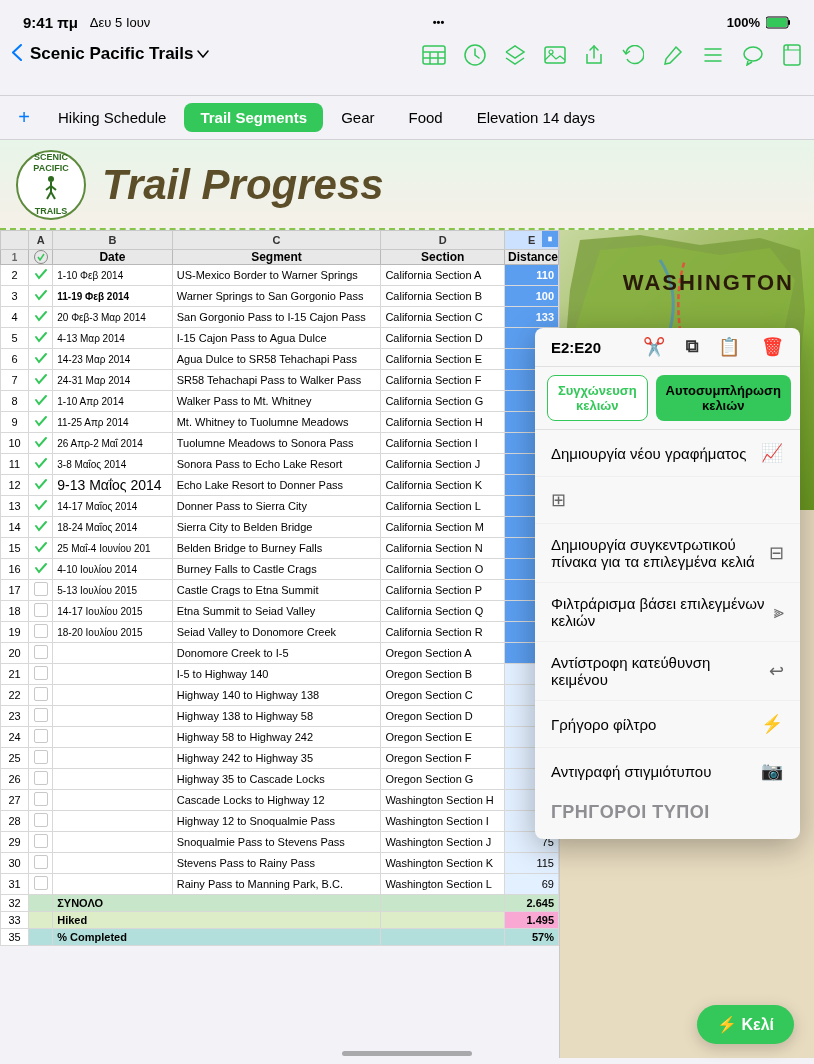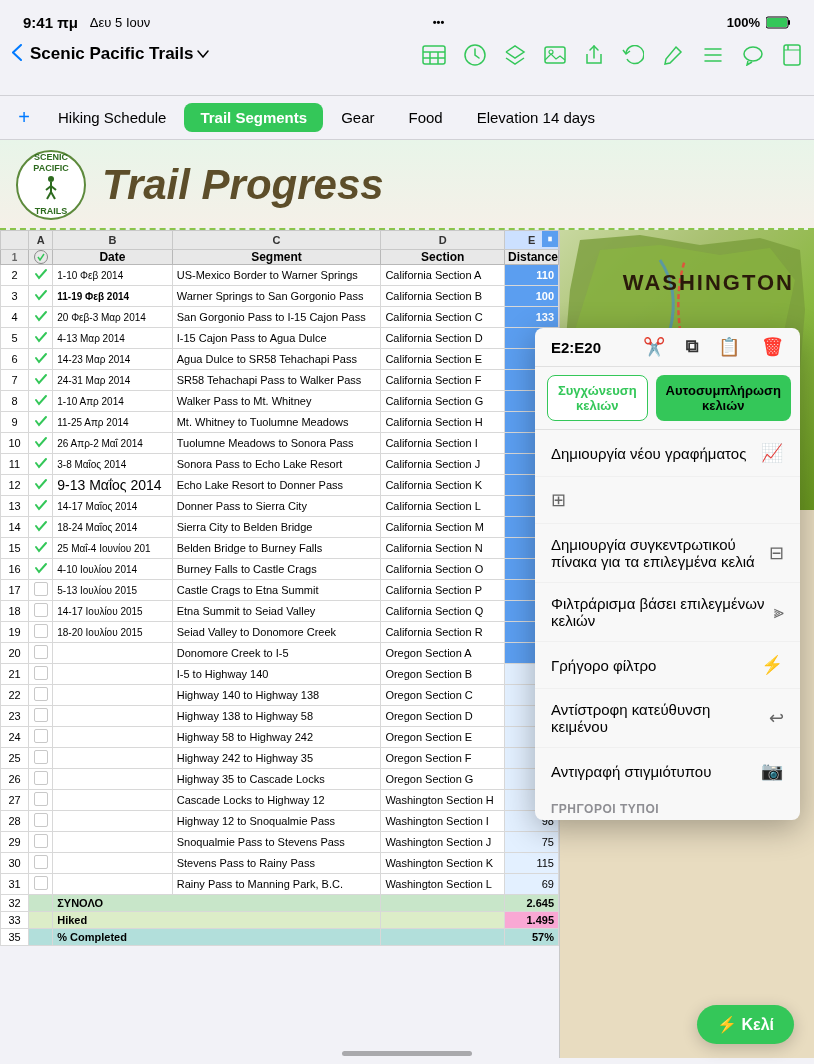--- a/index.html
+++ b/index.html
@@ -307,22 +307,22 @@
       padding: 12px 16px;
       font-size: 15px;
       color: #000;
       cursor: pointer;
       border-bottom: 1px solid #f0f0f0;
     }
     .context-menu-item:last-child { border-bottom: none; }
     .ctx-item-icon { font-size: 18px; color: #666; }
 
     .context-section-header {
-      padding: 8px 16px 4px;
-      font-size: 12px;
+      padding: 8px 16px 16px;
+      font-size: 18px;
       font-weight: 600;
       color: #8e8e93;
       letter-spacing: 0.5px;
       text-transform: uppercase;
     }
 
     
     .quick-cell-btn {
       position: absolute;
       bottom: 20px;
@@ -860,26 +860,26 @@
         </div>
         <div class="context-menu-item">
           <span>Δημιουργία συγκεντρωτικού πίνακα για τα επιλεγμένα κελιά</span>
           <span class="ctx-item-icon">⊟</span>
         </div>
         <div class="context-menu-item">
           <span>Φιλτράρισμα βάσει επιλεγμένων κελιών</span>
           <span class="ctx-item-icon">⫸</span>
         </div>
         <div class="context-menu-item">
+          <span>Αντίστροφη κατεύθυνση κειμένου</span>
+          <span class="ctx-item-icon">↩</span>
+        </div>
+        <div class="context-menu-item">
           <span>Γρήγορο φίλτρο</span>
           <span class="ctx-item-icon">⚡</span>
-        </div>
-        <div class="context-menu-item">
-          <span>Αντίστροφη κατεύθυνση κειμένου</span>
-          <span class="ctx-item-icon">↩</span>
         </div>
         <div class="context-menu-item">
           <span>Αντιγραφή στιγμιότυπου</span>
           <span class="ctx-item-icon">📷</span>
         </div>
       </div>
     <div class="context-section-header">ΓΡΗΓΟΡΟΙ ΤΥΠΟΙ</div>
   </div>
 
   <div class="quick-cell-btn">⚡ Κελί</div>

